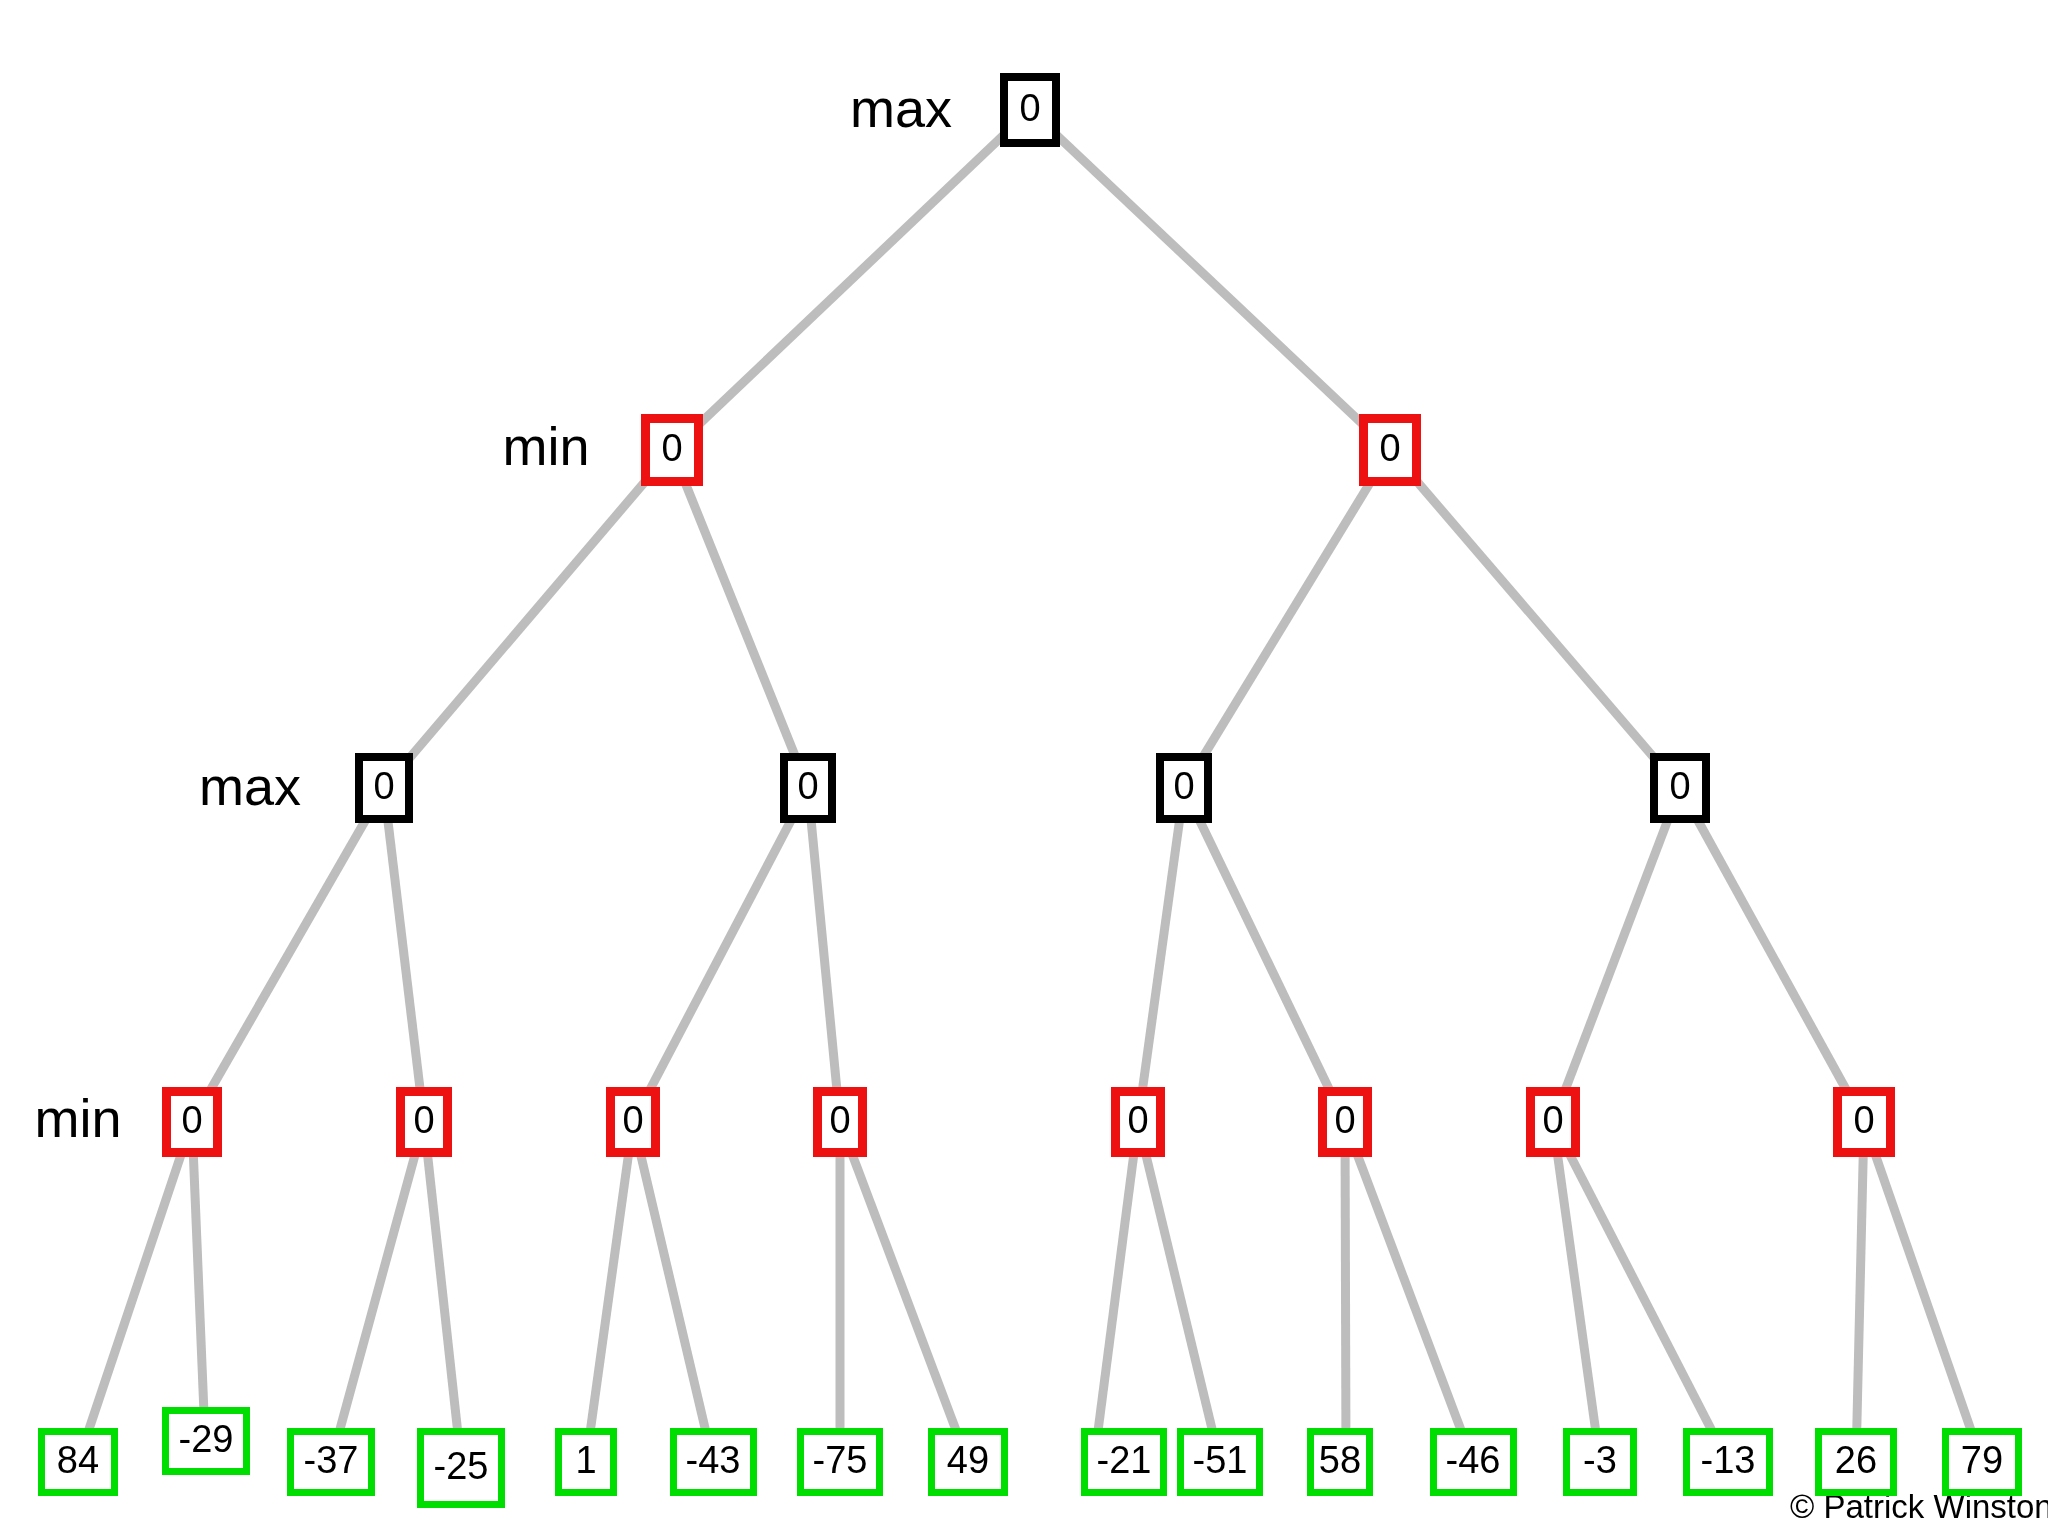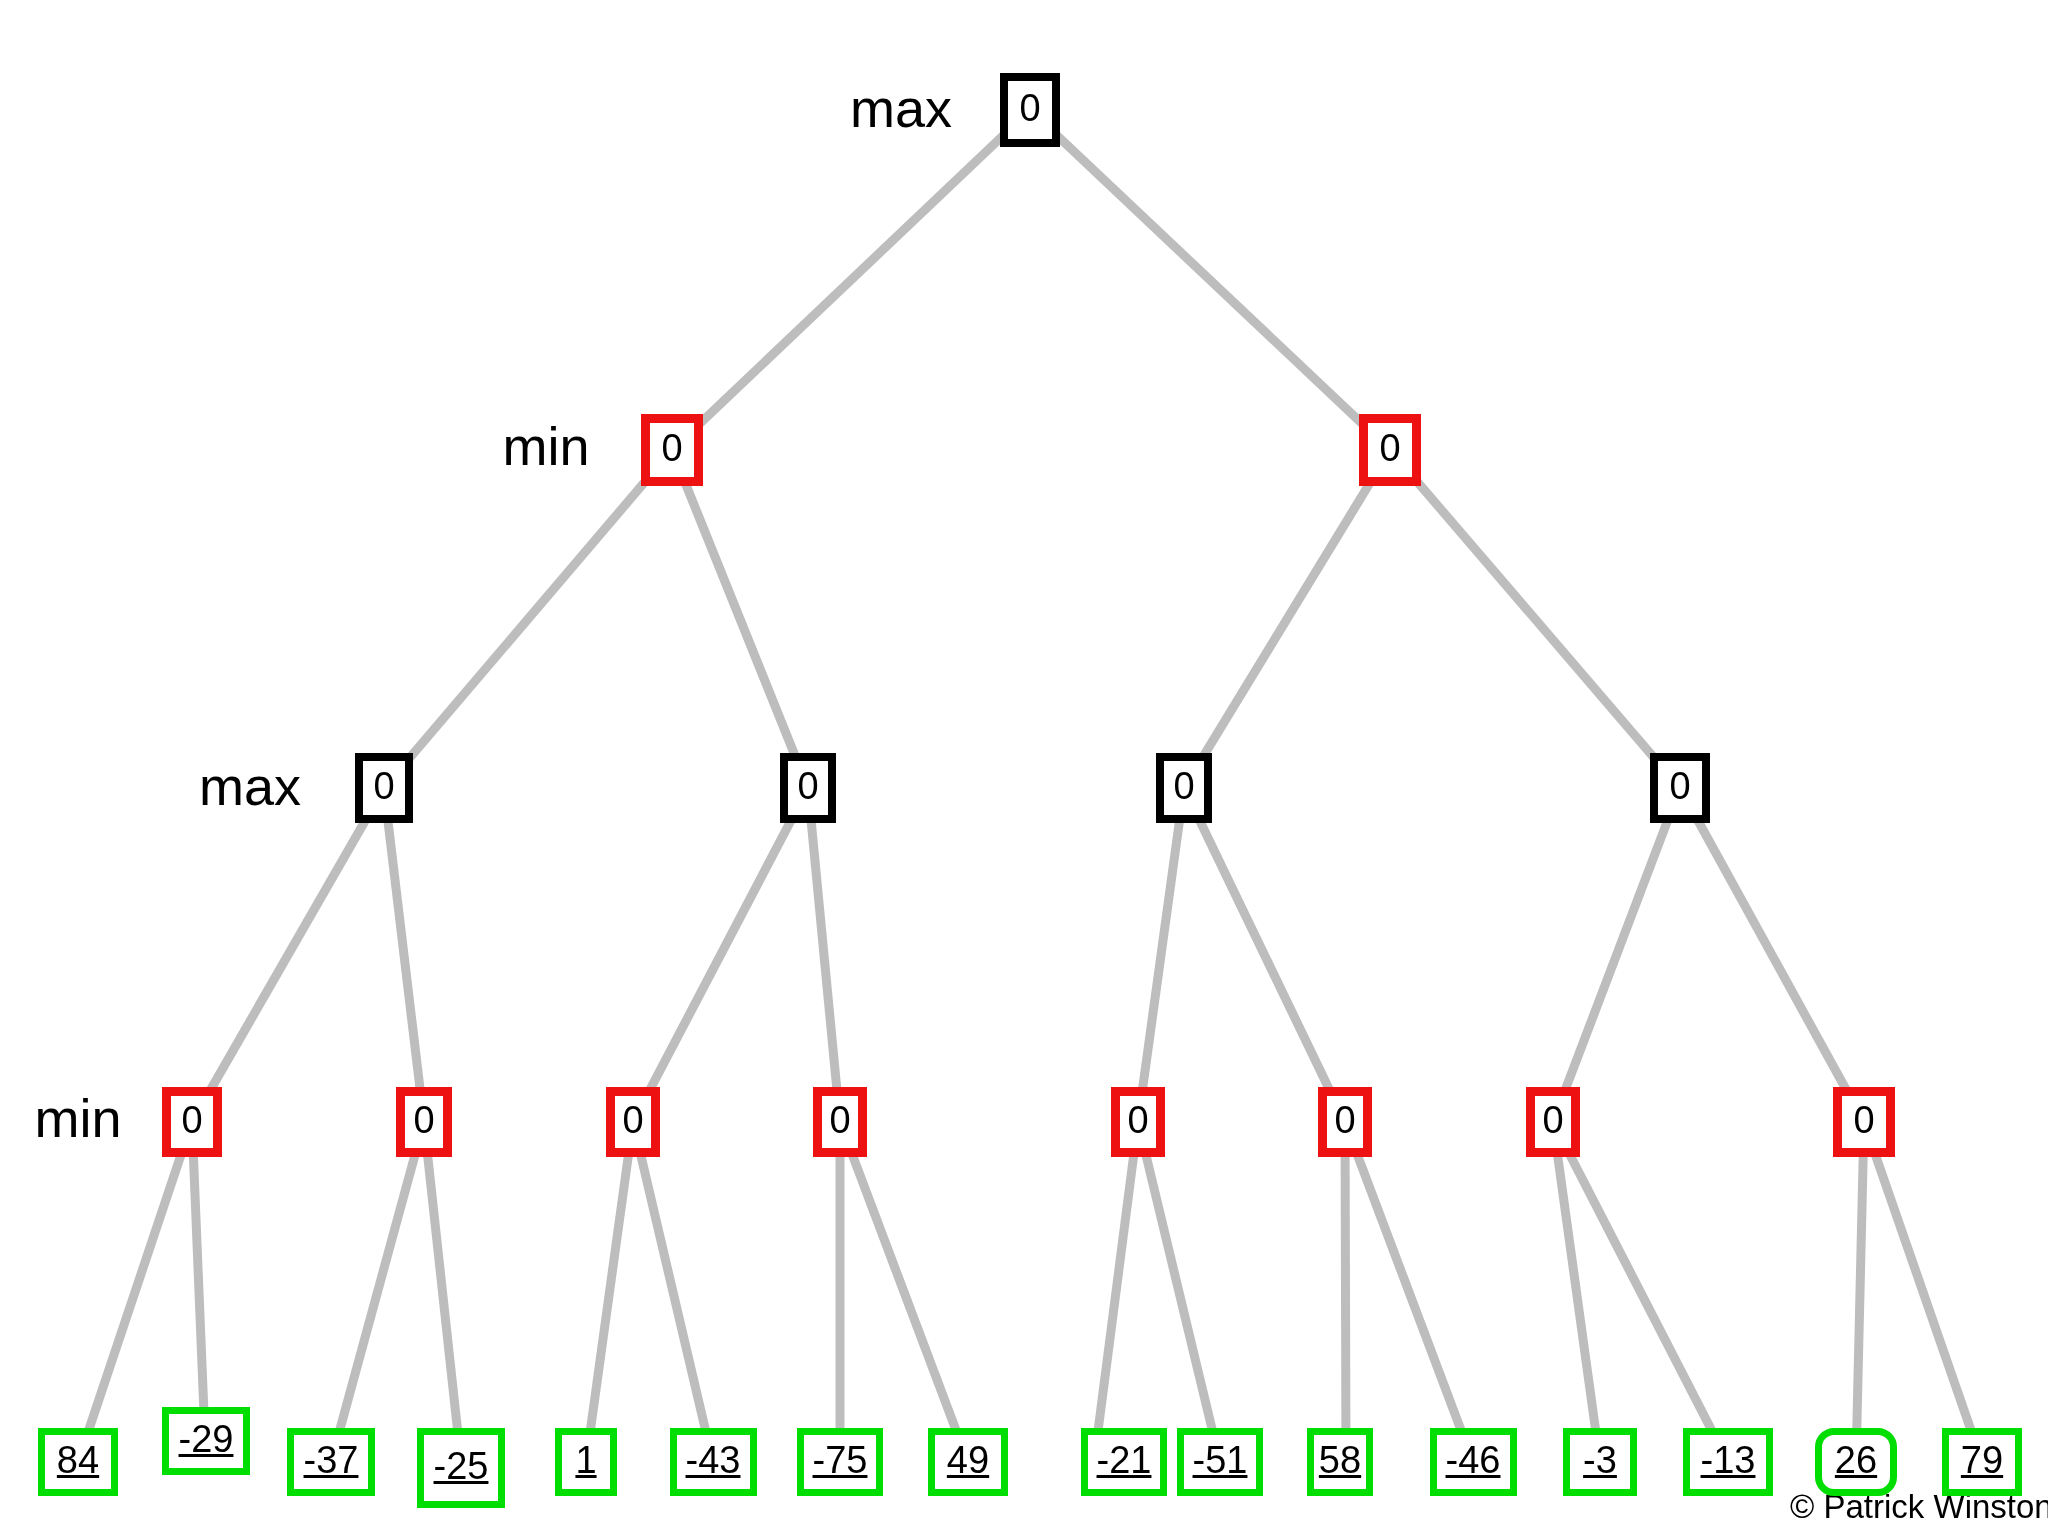--- a/index.html
+++ b/index.html
@@ -17,21 +17,21 @@
     position: absolute;
     background: #ffffff;
     box-sizing: border-box;
     display: flex;
     align-items: center;
     justify-content: center;
     z-index: 2;
   }
   .node.max  { border: 8px solid var(--max, #000000); }
   .node.min  { border: 9px solid var(--min, #ee1111); }
-  .node.leaf { border: 7px solid var(--leaf, #00dd00); text-decoration: underline; }
+  .node.leaf { border: 7px solid var(--leaf, #00dd00); }
   .val {
     font-size: 38px;
     line-height: 1;
     color: var(--ink, #000000);
     padding-bottom: 5px;
     white-space: nowrap;
   }
   .level-label {
     position: absolute;
     transform: translate(-50%, -50%);
@@ -169,21 +169,21 @@
     </div>
     <div class="node leaf" style="left: 1429.5px; top: 1428px; width: 87px; height: 68px;">
       <span class="val">-46</span>
     </div>
     <div class="node leaf" style="left: 1563px; top: 1428px; width: 74px; height: 68px;">
       <span class="val">-3</span>
     </div>
     <div class="node leaf" style="left: 1683px; top: 1428px; width: 90px; height: 68px;">
       <span class="val">-13</span>
     </div>
-    <div class="node leaf" style="left: 1815px; top: 1428px; width: 82px; height: 68px; border-radius: 19px;">
+    <div class="node leaf" style="left: 1815px; top: 1428px; width: 82px; height: 68px;">
       <span class="val">26</span>
     </div>
     <div class="node leaf" style="left: 1942px; top: 1428px; width: 80px; height: 68px;">
       <span class="val">79</span>
     </div>
     <div class="level-label" style="left: 901px; top: 108px;">max</div>
     <div class="level-label" style="left: 546px; top: 446px;">min</div>
     <div class="level-label" style="left: 250px; top: 786px;">max</div>
     <div class="level-label" style="left: 78px; top: 1118px;">min</div>
   </div>

